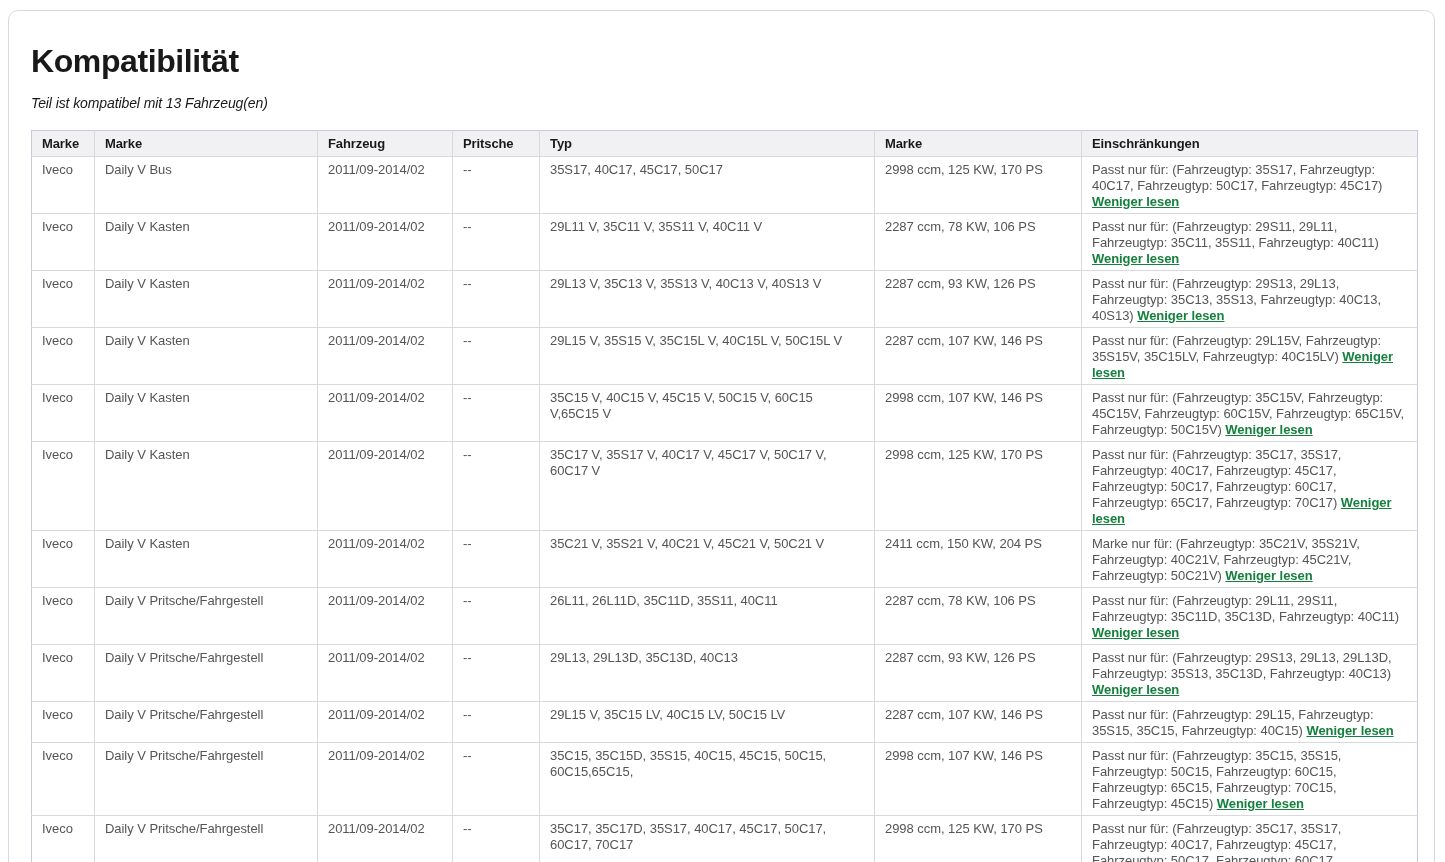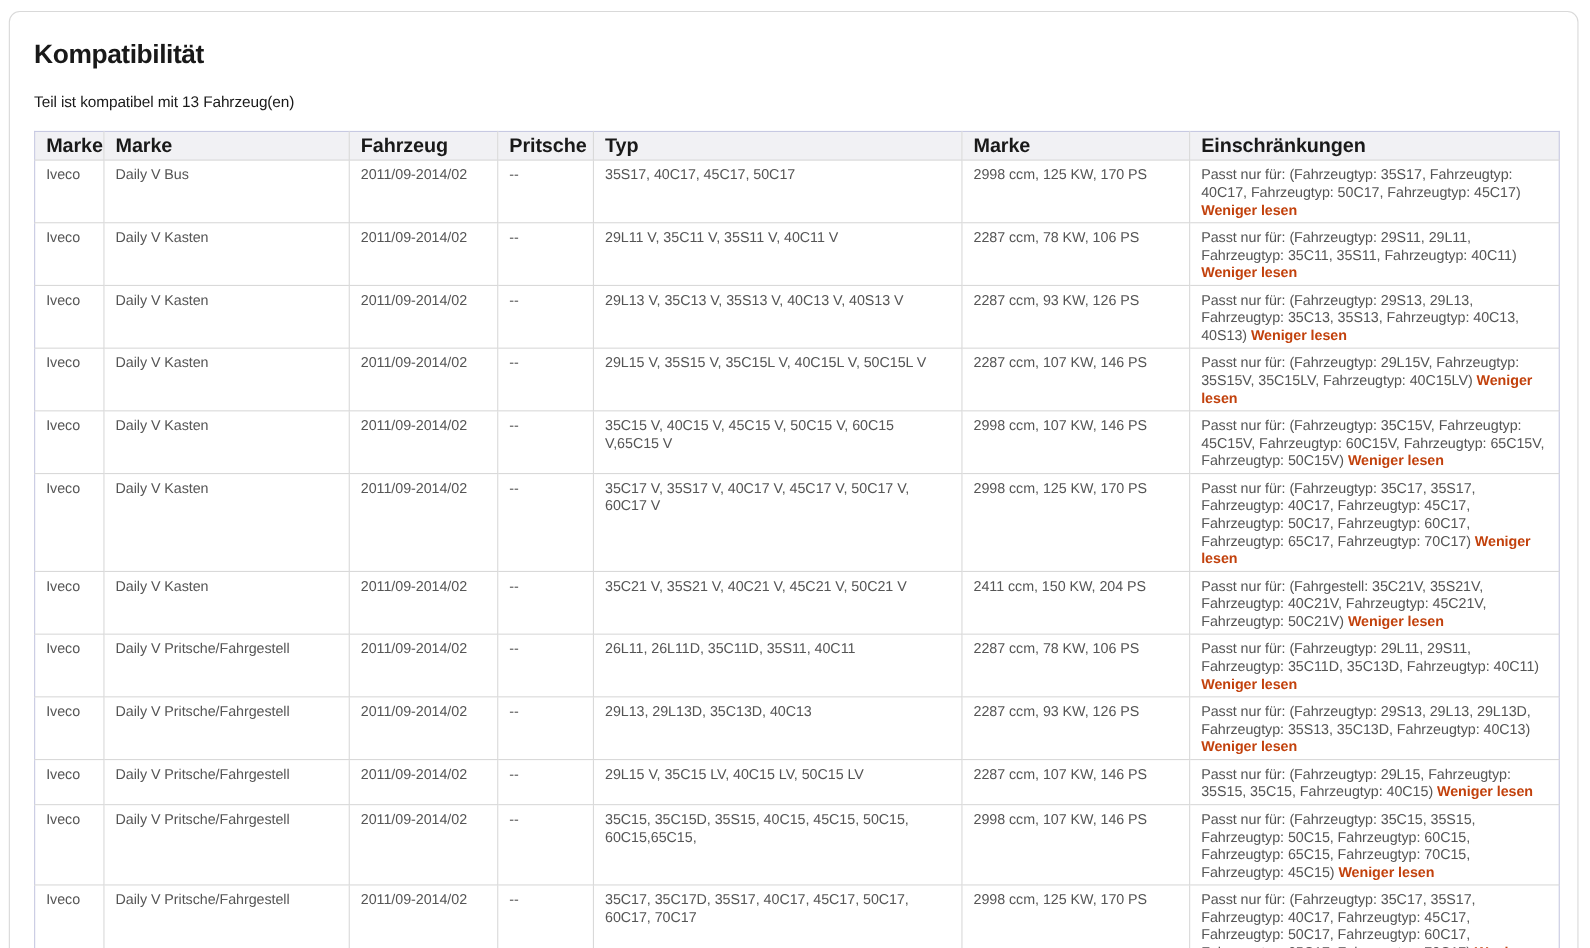--- a/index.html
+++ b/index.html
@@ -14,45 +14,46 @@
   .page-card {
     position: absolute;
     left: 8px; top: 10px;
     width: 1427px; height: 1400px;
     border: 1px solid #d9d9d9;
     border-radius: 10px;
     background: #ffffff;
     padding: 12px 19px 0 22px;
   }
   .page-title {
-    margin: 13px 0 0 0;
-    font-size: 24px;
+    margin: 24px 0 0 0;
+    font-size: 32px;
     font-weight: bold;
     letter-spacing: -0.4px;
     color: #191919;
     line-height: 28px;
   }
   .page-subtitle {
     margin-top: 20px;
     font-size: 14px;
     letter-spacing: -0.1px;
     color: #191919;
     line-height: 17px;
+    font-style: italic;
   }
   table.compat {
     margin-top: 18px;
     width: 1386px;
     border-collapse: collapse;
     table-layout: fixed;
     border: 1px solid #c7c9e2;
   }
   table.compat thead th {
     background: #f1f1f4;
     text-align: left;
-    font-size: 18px;
+    font-size: 13px;
     font-weight: bold;
     color: #191919;
     padding: 4px 10px;
     letter-spacing: -0.1px;
     border: 1px solid #d9d9d9;
     border-top: 1px solid #c7c9e2;
     line-height: 17px;
     white-space: nowrap;
   }
   table.compat tbody td {
@@ -62,21 +63,22 @@
     letter-spacing: -0.05px;
     line-height: 16px;
     padding: 5px 10px 3px 10px;
     border: 1px solid #d9d9d9;
   }
   table.compat thead th:first-child,
   table.compat tbody td:first-child { border-left: 1px solid #c7c9e2; }
   table.compat thead th:last-child,
   table.compat tbody td:last-child { border-right: 1px solid #c7c9e2; }
   a.read-less {
-    color: #c2410c;
+    color: #15803d;
+    text-decoration: underline;
     font-weight: bold;
     letter-spacing: -0.05px;
     cursor: pointer;
     text-align: right;
   }
 </style>
 </head>
 <body>
 
 <div class="page-card">
@@ -165,21 +167,21 @@
     <td><span>Passt nur für: (Fahrzeugtyp: 35C17, 35S17, Fahrzeugtyp: 40C17, Fahrzeugtyp: 45C17, Fahrzeugtyp: 50C17, Fahrzeugtyp: 60C17, Fahrzeugtyp: 65C17, Fahrzeugtyp: 70C17)</span> <a class="read-less">Weniger lesen</a></td>
   </tr>
 
   <tr>
     <td>Iveco</td>
     <td>Daily V Kasten</td>
     <td>2011/09-2014/02</td>
     <td>--</td>
     <td>35C21 V, 35S21 V, 40C21 V, 45C21 V, 50C21 V</td>
     <td>2411 ccm, 150 KW, 204 PS</td>
-    <td><span>Passt nur für: (Fahrgestell: 35C21V, 35S21V, Fahrzeugtyp: 40C21V, Fahrzeugtyp: 45C21V, Fahrzeugtyp: 50C21V)</span> <a class="read-less">Weniger lesen</a></td>
+    <td><span>Marke nur für: (Fahrzeugtyp: 35C21V, 35S21V, Fahrzeugtyp: 40C21V, Fahrzeugtyp: 45C21V, Fahrzeugtyp: 50C21V)</span> <a class="read-less">Weniger lesen</a></td>
   </tr>
 
   <tr>
     <td>Iveco</td>
     <td>Daily V Pritsche/Fahrgestell</td>
     <td>2011/09-2014/02</td>
     <td>--</td>
     <td>26L11, 26L11D, 35C11D, 35S11, 40C11</td>
     <td>2287 ccm, 78 KW, 106 PS</td>
     <td><span>Passt nur für: (Fahrzeugtyp: 29L11, 29S11, Fahrzeugtyp: 35C11D, 35C13D, Fahrzeugtyp: 40C11)</span> <a class="read-less">Weniger lesen</a></td>

